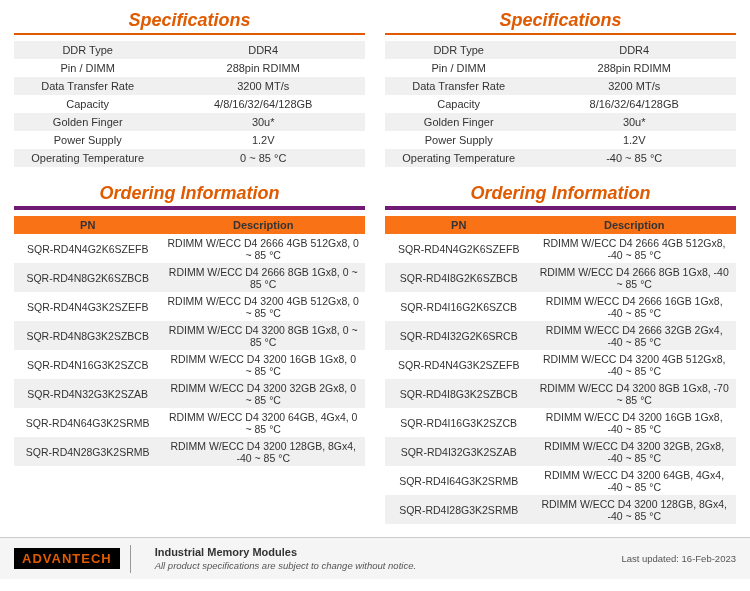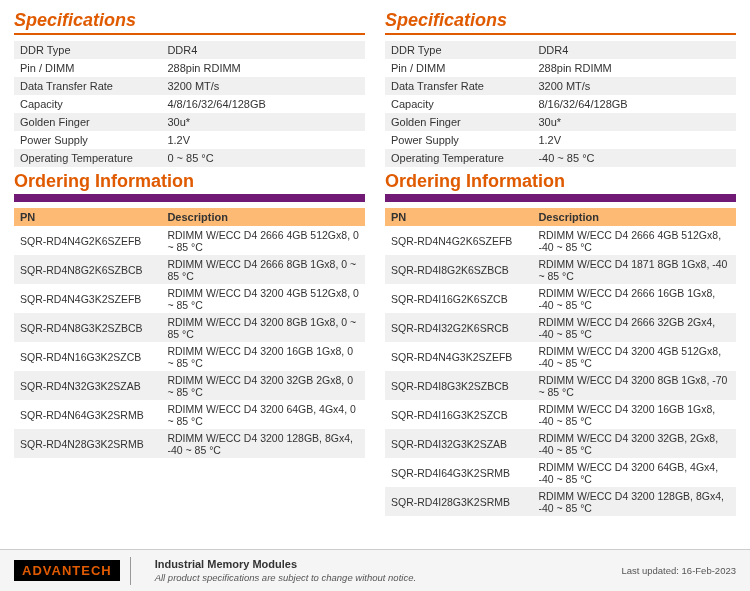--- a/index.html
+++ b/index.html
@@ -13,40 +13,41 @@
       position: relative;
     }
 
     .main-content {
       padding: 10px 14px 60px 14px;
     }
 
     .two-col {
       display: flex;
       gap: 20px;
+      text-align: center;
     }
 
     .col {
       flex: 1;
     }
 
     h2.section-title {
       font-size: 18px;
       font-weight: bold;
       color: #e05a00;
       font-style: italic;
       margin-bottom: 6px;
       border-bottom: 2px solid #e05a00;
       padding-bottom: 2px;
     }
 
     .spec-table {
       width: 100%;
       border-collapse: collapse;
-      margin-bottom: 4px;
+      margin-bottom: 16px;
     }
 
     .spec-table tr:nth-child(odd) {
       background: #f0f0f0;
     }
 
     .spec-table td {
       padding: 3px 6px;
       font-size: 11px;
       border: none;
@@ -58,32 +59,33 @@
     }
 
     .spec-table td:last-child {
       color: #333;
     }
 
     h3.order-title {
       font-size: 18px;
       font-weight: bold;
       color: #e05a00;
+      font-style: italic;
       margin-bottom: 6px;
-      border-bottom: 8px solid #701a75;
+      border-bottom: 4px solid #701a75;
       padding-bottom: 2px;
     }
 
     .order-table {
       width: 100%;
       border-collapse: collapse;
     }
 
     .order-table thead tr {
-      background: #fdba74;
+      background: #f97316;
       margin-top: 44px;
     }
 
     .order-table thead td {
       font-weight: bold;
       font-size: 11px;
       padding: 3px 6px;
     }
 
     .order-table tbody tr:nth-child(even) {
@@ -94,21 +96,21 @@
       background: #fff;
     }
 
     .order-table td {
       padding: 2.5px 6px;
       font-size: 10.5px;
     }
 
     .footer {
       position: absolute;
-      bottom: 0;
+      bottom: 12px;
       left: 0;
       right: 0;
       background: #f5f5f5;
       border-top: 1px solid #ccc;
       display: flex;
       align-items: center;
       padding: 5px 14px;
       height: 42px;
     }
 
@@ -298,21 +300,21 @@
               <td>Description</td>
             </tr>
           </thead>
         <tbody id="right-order-body">
             <tr>
               <td class="pn-col">SQR-RD4N4G2K6SZEFB</td>
               <td class="desc-col">RDIMM W/ECC D4 2666 4GB 512Gx8, -40 ~ 85 °C</td>
             </tr>
             <tr>
               <td class="pn-col">SQR-RD4I8G2K6SZBCB</td>
-              <td class="desc-col">RDIMM W/ECC D4 1871 8GB 1Gx8, -40 ~ 85 °C</td>
+              <td class="desc-col">RDIMM W/ECC D4 2666 8GB 1Gx8, -40 ~ 85 °C</td>
             </tr>
             <tr>
               <td class="pn-col">SQR-RD4I16G2K6SZCB</td>
               <td class="desc-col">RDIMM W/ECC D4 2666 16GB 1Gx8, -40 ~ 85 °C</td>
             </tr>
             <tr>
               <td class="pn-col">SQR-RD4I32G2K6SRCB</td>
               <td class="desc-col">RDIMM W/ECC D4 2666 32GB 2Gx4, -40 ~ 85 °C</td>
             </tr>
             <tr>

